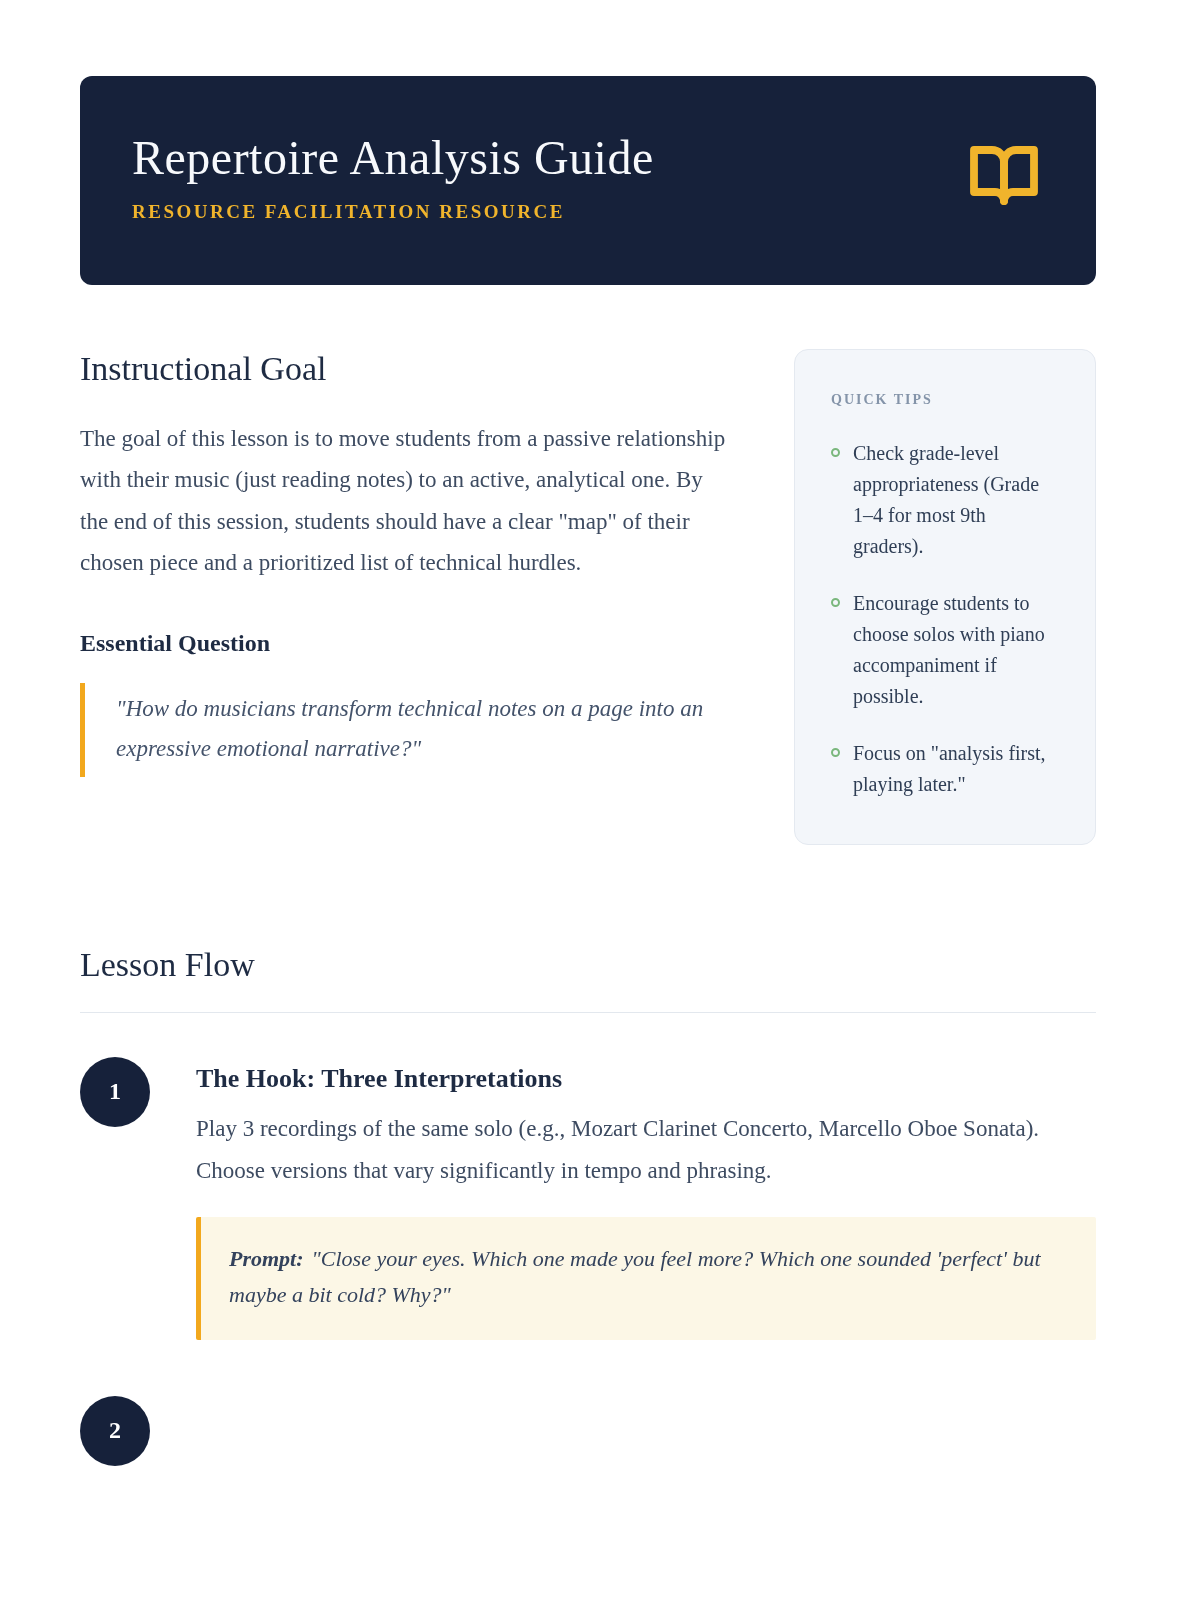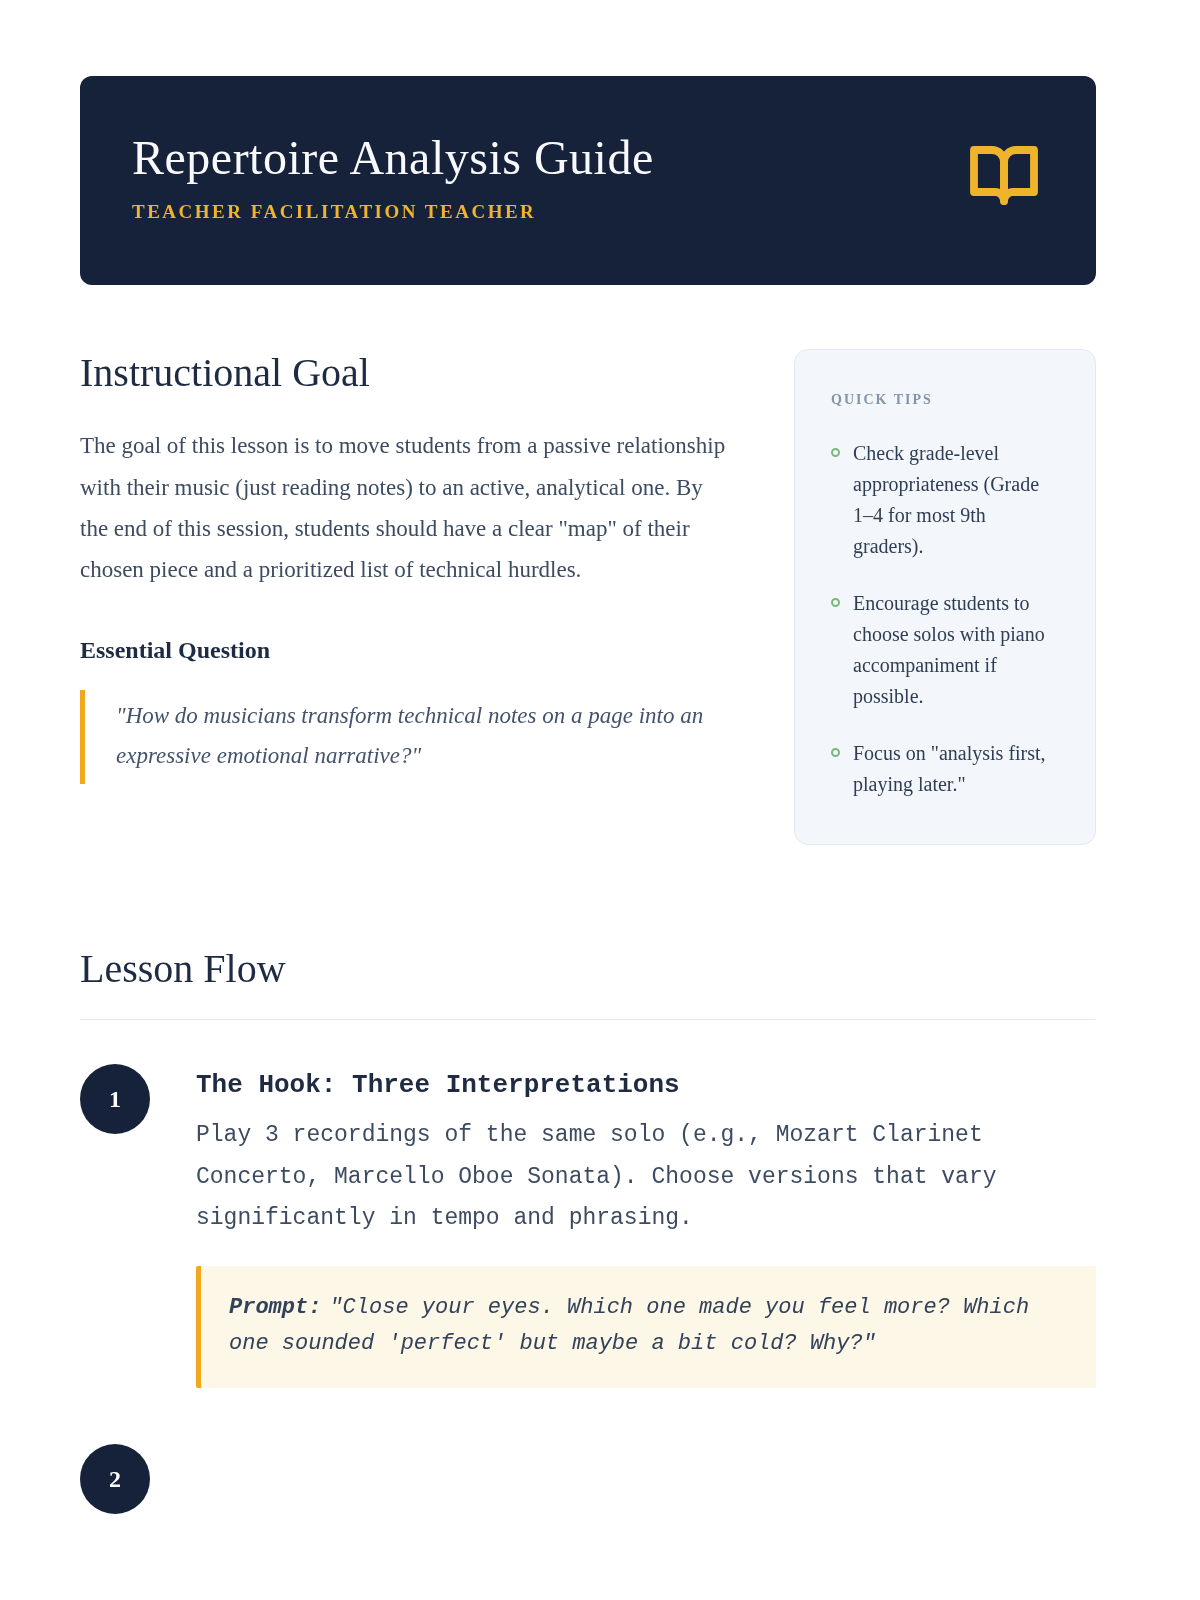--- a/index.html
+++ b/index.html
@@ -25,21 +25,21 @@
   .banner-subtitle {
     margin-top:16px; font-size:19px; font-weight:700;
     letter-spacing:2.5px; color:#f0b42c;
   }
   .book-icon { position:absolute; top:62px; right:54px; width:76px; height:72px; }
   .book-icon svg { width:100%; height:100%; display:block; }
 
   
   .main-grid { display:flex; gap:64px; margin-top:64px; align-items:flex-start; }
   .left-col { flex:1; min-width:0; }
-  .section-heading { font-size:40px; font-weight:500; color:#1e2b43; line-height:1.2; }
+  .section-heading { font-size:34px; font-weight:500; color:#1e2b43; line-height:1.2; }
   .goal-body { margin-top:28px; font-size:23px; line-height:1.8; color:#3d4b61; }
   .eq-heading { margin-top:46px; font-size:24px; font-weight:700; color:#1e2b43; }
   .eq-quote {
     margin-top:26px;
     border-left:5px solid #f2a81d;
     padding:6px 0 8px 31px;
     font-style:italic; font-size:23px; line-height:1.75; color:#44536b;
   }
 
   
@@ -63,42 +63,42 @@
   .lesson-flow { margin-top:100px; }
   .flow-divider { margin-top:26px; height:1px; background:#e3e8ee; }
   .step { display:flex; margin-top:44px; }
   .step + .step { margin-top:56px; }
   .step-num {
     flex:0 0 70px; width:70px; height:70px; border-radius:50%;
     background:#16213a; color:#ffffff;
     font-size:24px; font-weight:700;
     display:flex; align-items:center; justify-content:center;
   }
-  .step-content { margin-left:46px; flex:1; min-width:0;font-family:Liberation Mono, monospace; }
+  .step-content { margin-left:46px; flex:1; min-width:0; }
   .step-title { font-size:26px; font-weight:700; color:#1e2b43; padding-top:6px; line-height:1.2; }
   .step-body { margin-top:14px; font-size:23px; line-height:1.8; color:#3d4b61; }
   .prompt-box {
     margin-top:26px;
     background:#fcf7e6;
     border-left:5px solid #f2a81d;
     border-radius:2px;
     padding:24px 30px 26px 28px;
     font-style:italic; font-size:22px; line-height:1.65; color:#33425c;
   }
   .prompt-label { font-weight:700; margin-right:8px; }
 </style>
 </head>
 <body>
 
 <div class="page">
 
   <header class="banner">
     <div class="banner-text">
       <h1 class="banner-title">Repertoire Analysis Guide</h1>
-      <div class="banner-subtitle">TEACHER FACILITATION TEACHER</div>
+      <div class="banner-subtitle">RESOURCE FACILITATION RESOURCE</div>
     </div>
     <span class="book-icon">
       <svg viewBox="0 0 24 24" fill="none" stroke="#f0b42c" stroke-width="2.6" stroke-linecap="round" stroke-linejoin="round">
         <path d="M2 4h6a4 4 0 0 1 4 4v13a3 3 0 0 0-3-3H2z"></path>
         <path d="M22 4h-6a4 4 0 0 0-4 4v13a3 3 0 0 1 3-3h7z"></path>
       </svg>
     </span>
   </header>
 
   <section class="main-grid">

